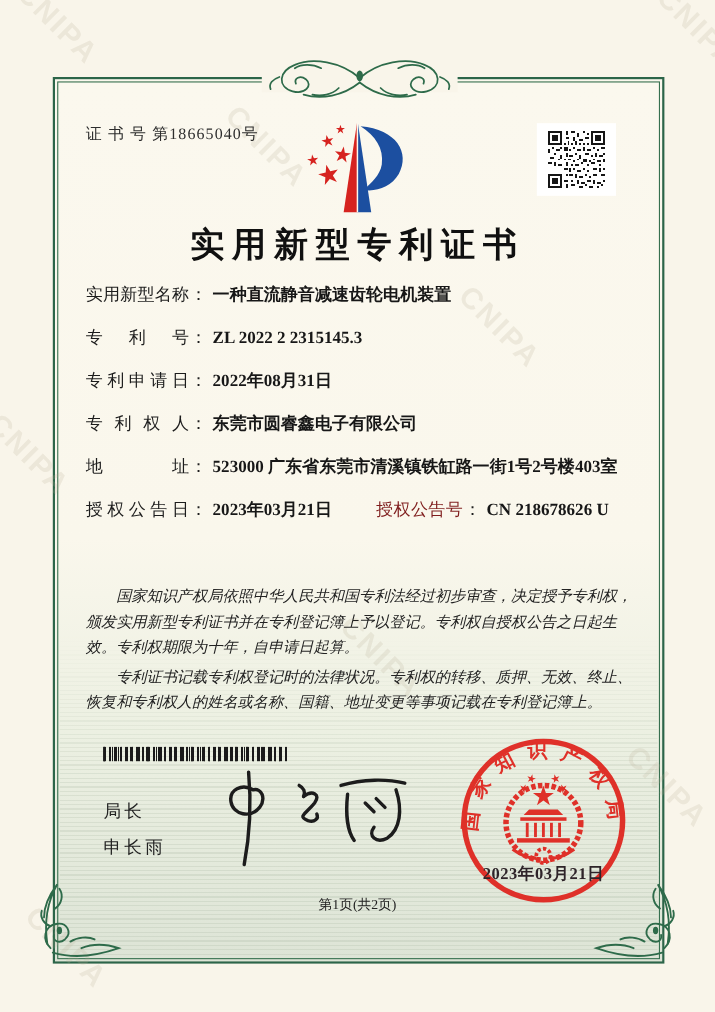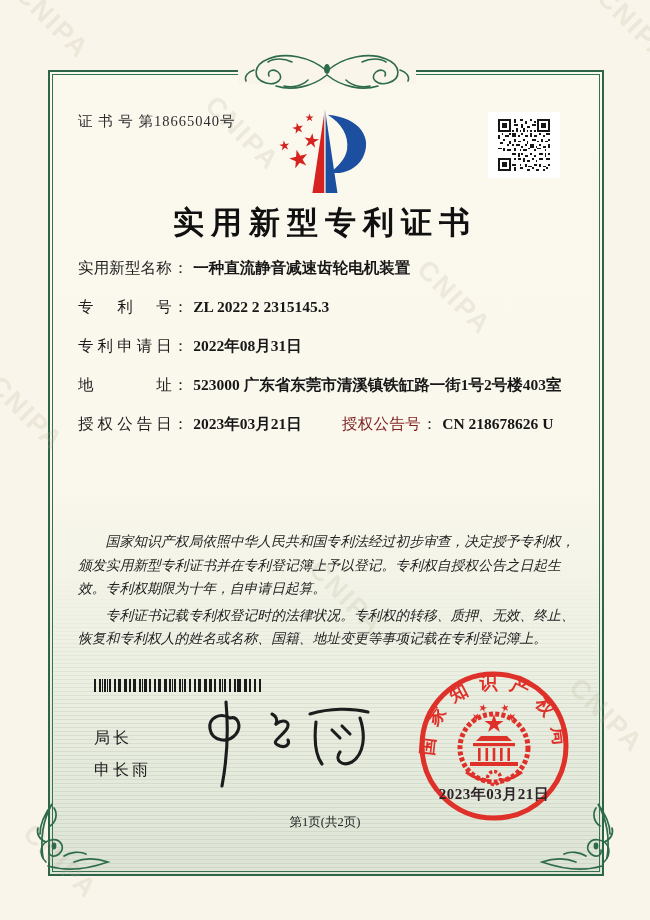--- a/index.html
+++ b/index.html
@@ -158,20 +158,23 @@
 
   <div class="z fields">
     <div class="frow">
       <span class="flabel">实用新型名称</span><span class="fcolon">：</span><span class="fvalue">一种直流静音减速齿轮电机装置</span>
     </div>
     <div class="frow">
       <span class="flabel">专利号</span><span class="fcolon">：</span><span class="fvalue">ZL 2022 2 2315145.3</span>
     </div>
     <div class="frow">
       <span class="flabel">专利申请日</span><span class="fcolon">：</span><span class="fvalue">2022年08月31日</span>
+    </div>
+    <div class="frow">
+      <span class="flabel">专利权人</span><span class="fcolon">：</span><span class="fvalue">东莞市圆睿鑫电子有限公司</span>
     </div>
     <div class="frow">
       <span class="flabel">地址</span><span class="fcolon">：</span><span class="fvalue">523000 广东省东莞市清溪镇铁缸路一街1号2号楼403室</span>
     </div>
     <div class="frow">
       <span class="flabel">授权公告日</span><span class="fcolon">：</span><span class="fvalue">2023年03月21日</span><span class="pair2"><span class="flabel2">授权公告号</span><span class="fcolon">：</span><span class="fvalue">CN 218678626 U</span></span>
     </div>
   </div>
 
   <div class="z paras">

